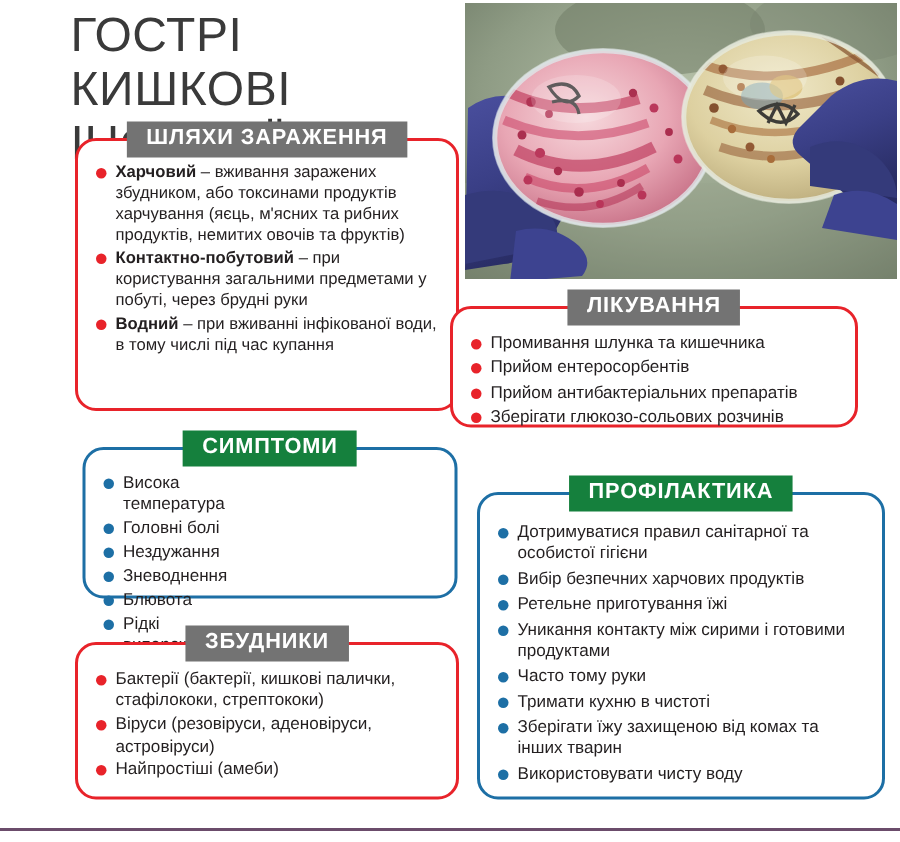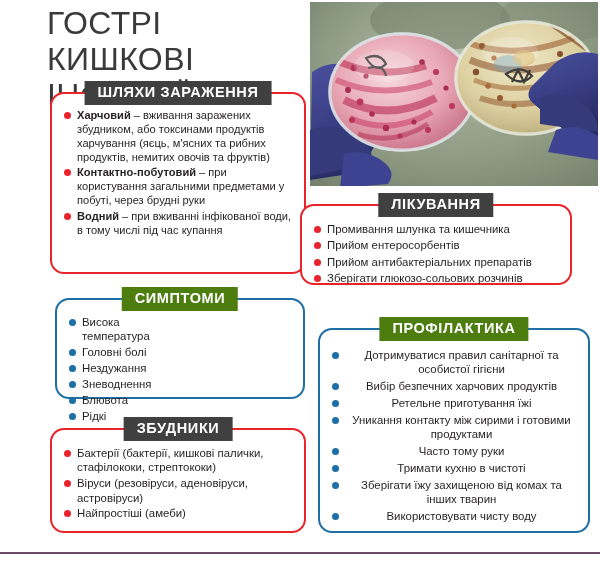--- a/index.html
+++ b/index.html
@@ -50,30 +50,30 @@
     border-radius: 14px;
     background: #ffffff;
   }
   .card.blue { border-color: #1d6fa5; }
 
   .card-header {
     position: absolute;
     top: -13px;
     left: 50%;
     transform: translateX(-50%);
-    background: #404040;
+    background: #737373;
     color: #ffffff;
     font-size: 14.5px;
     font-weight: bold;
     letter-spacing: 0.6px;
     padding: 4px 13px 5px 13px;
     white-space: nowrap;
     line-height: 1;
   }
-  .card.blue > .card-header { background: #4d7c0f; }
+  .card.blue > .card-header { background: #15803d; }
 
   .card-body {
     padding: 18px 10px 8px 12px;
     font-size: 11.3px;
     line-height: 1.26;
   }
 
   
   ul.bullets {
     list-style: none;
@@ -110,21 +110,21 @@
 
   #card-pathogens { left: 50px; top: 428px; width: 256px; height: 105px; }
   #card-pathogens .card-body { padding-top: 16px; font-size: 11.4px; }
 
   #card-treatment { left: 300px; top: 204px; width: 272px; height: 81px; }
   #card-treatment .card-body { padding-top: 16px; font-size: 11.4px; }
   #card-treatment ul.bullets > li { margin-bottom: 2px; }
 
   #card-prevention { left: 318px; top: 328px; width: 272px; height: 205px; }
   #card-prevention .card-body { padding-top: 18px; font-size: 11.4px; }
-  #card-prevention ul.bullets > li { margin-bottom: 2.5px; text-align: center; }
+  #card-prevention ul.bullets > li { margin-bottom: 2.5px; }
 
   
   .footer-rule {
     position: absolute;
     left: 0;
     bottom: 7px;
     width: 600px;
     height: 2px;
     background: #6b4c6b;
   }

